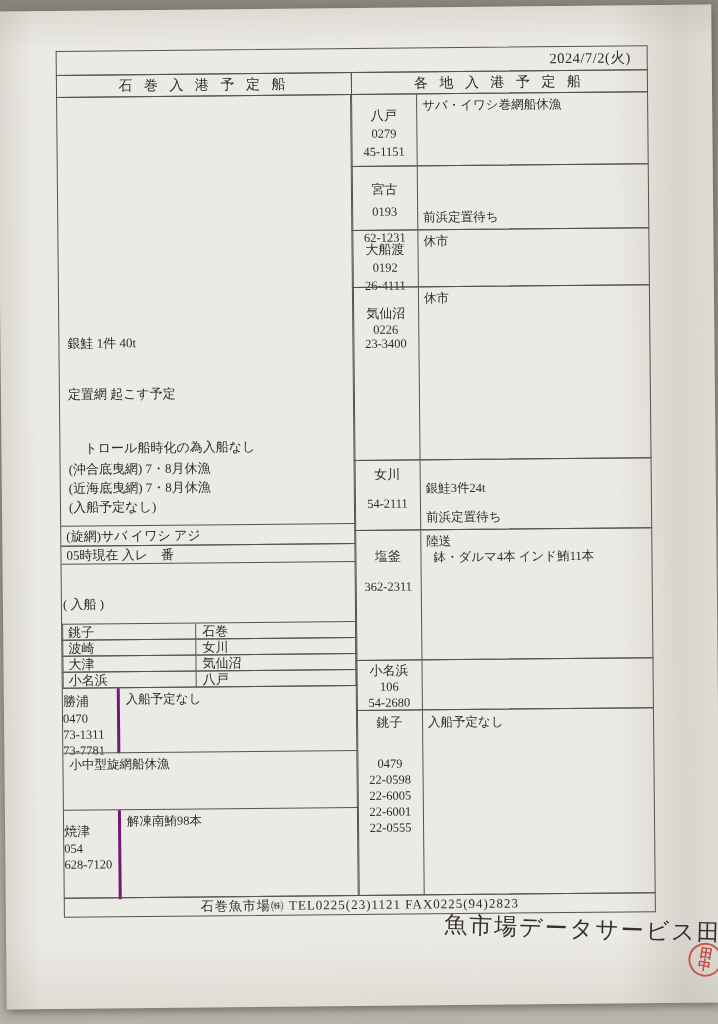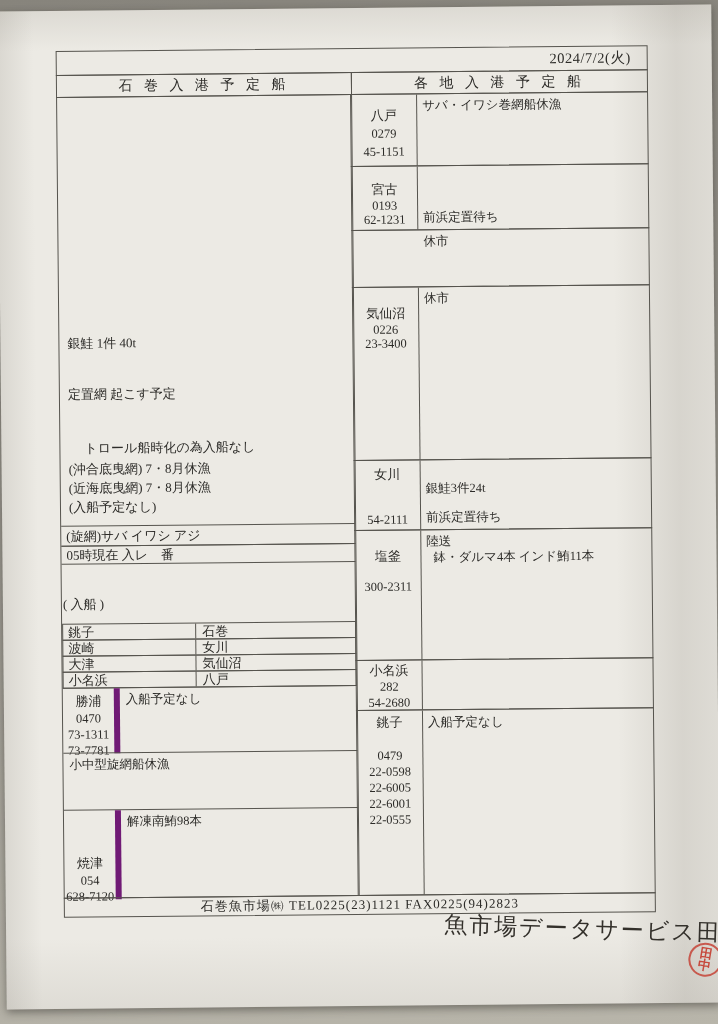--- a/index.html
+++ b/index.html
@@ -23,21 +23,21 @@
            box-sizing:border-box;border:1px solid #56544e;}
   .fl{position:absolute;font-size:13px;white-space:nowrap;}
   .lrow{position:absolute;left:0;width:100%;box-sizing:border-box;
         border-top:1px solid #56544e;border-bottom:1px solid #56544e;padding-left:5px;}
   .mrow{position:absolute;left:0;width:100%;height:17px;box-sizing:border-box;
         border:1px solid #56544e;display:flex;}
   .mleft{width:133px;border-right:1px solid #56544e;padding-left:5px;line-height:15px;box-sizing:border-box;}
   .mright{flex:1;padding-left:6px;line-height:15px;}
   .prow{position:absolute;left:0;width:100%;box-sizing:border-box;
         border-top:1px solid #56544e;display:flex;}
-  .plabel{width:57px;border-right:6px solid #701a75;text-align:center;box-sizing:border-box;}
+  .plabel{width:57px;border-right:3px solid #701a75;text-align:left;box-sizing:border-box;}
   .pcontent{flex:1;position:relative;padding:3px 6px;font-size:12.5px;}
   .pname{display:block;font-size:13px;}
   .tel{white-space:pre-line;font-size:12.5px;line-height:16px;}
   .rrow{position:absolute;left:294px;width:298px;box-sizing:border-box;
         border:1px solid #56544e;}
   .rlabel{position:absolute;left:0;top:0;bottom:0;width:66px;
           border-right:1px solid #56544e;text-align:center;box-sizing:border-box;}
   .rnote{position:absolute;left:66px;right:0;font-size:12.5px;padding:0 5px;white-space:nowrap;}
   .note-top{top:3px;} .note-bottom{bottom:3px;}
   .footer-row{left:0;top:847px;width:592px;height:20px;text-align:center;
@@ -112,90 +112,95 @@
             <div class="tel">0470
 73-1311
 73-7781</div>
           </div>
           <div class="pcontent">入船予定なし</div>
         </div>
         <div class="prow" style="top:655px;height:58px;">
           <div class="pcontent">小中型旋網船休漁</div>
         </div>
         <div class="prow" style="top:712px;height:90px;">
-          <div class="plabel" style="padding-top:44px;">
+          <div class="plabel" style="padding-top:12px;">
             <span class="pname">焼津</span>
             <div class="tel">054
 628-7120</div>
           </div>
           <div class="pcontent">解凍南鮪98本</div>
         </div>
       </div>
 
       <div class="rrow" style="top:46px;height:73px;">
         <div class="rlabel" style="padding-top:12px;line-height:18px;">
           <span class="pname">八戸</span>
           <div class="tel" style="line-height:18px;">0279
 45-1151</div>
         </div>
         <div class="rnote note-top">サバ・イワシ巻網船休漁</div>
       </div>
 
       <div class="rrow" style="top:118px;height:65px;">
         <div class="rlabel" style="padding-top:14px;line-height:18px;text-align:center;">
           <span class="pname">宮古</span>
-          <div class="tel" style="line-height:14px;">0193
+          <div class="tel" style="line-height:26px;">0193
 62-1231</div>
         </div>
         <div class="rnote note-bottom">前浜定置待ち</div>
       </div>
 
       <div class="rrow" style="top:182px;height:58px;">
+        <div class="rlabel" style="padding-top:10px;line-height:18px;">
+          <span class="pname">大船渡</span>
+          <div class="tel" style="line-height:18px;">0192
+26-4111</div>
+        </div>
         <div class="rnote note-top">休市</div>
       </div>
 
       <div class="rrow" style="top:239px;height:174px;">
         <div class="rlabel" style="padding-top:17px;line-height:18px;">
           <span class="pname">気仙沼</span>
           <div class="tel" style="line-height:14px;">0226
 23-3400</div>
         </div>
         <div class="rnote note-top">休市</div>
       </div>
 
       <div class="rrow" style="top:412px;height:71px;">
         <div class="rlabel" style="padding-top:5px;">
           <span class="pname">女川</span>
-          <div class="tel" style="margin-top:28px;">54-2111</div>
+          <div class="tel" style="margin-top:12px;">54-2111</div>
         </div>
         <div class="rnote" style="top:20px;">銀鮭3件24t</div>
         <div class="rnote note-bottom">前浜定置待ち</div>
       </div>
 
       <div class="rrow" style="top:482px;height:131px;">
         <div class="rlabel" style="padding-top:17px;">
           <span class="pname">塩釜</span>
-          <div class="tel" style="margin-top:13px;">300-2311</div>
+          <div class="tel" style="margin-top:13px;">362-2311</div>
         </div>
         <div class="rnote note-top">陸送</div>
         <div class="rnote" style="top:19px;padding-left:12px;">鉢・ダルマ4本  インド鮪11本</div>
       </div>
 
       <div class="rrow" style="top:612px;height:51px;">
         <div class="rlabel" style="padding-top:2px;line-height:16px;">
           <span class="pname">小名浜</span>
-          <div class="tel">282
+          <div class="tel">106
 54-2680</div>
         </div>
       </div>
 
       <div class="rrow" style="top:662px;height:186px;">
         <div class="rlabel" style="padding-top:3px;">
           <span class="pname">銚子</span>
-          <div class="tel" style="margin-top:16px;">0479
+          <div class="tel" style="margin-top:24px;">0479
 22-0598
 22-6005
 22-6001
 22-0555</div>
         </div>
         <div class="rnote" style="top:4px;">入船予定なし</div>
       </div>
 
       <div class="cell footer-row">
         <span>石巻魚市場㈱  TEL0225(23)1121  FAX0225(94)2823</span>

